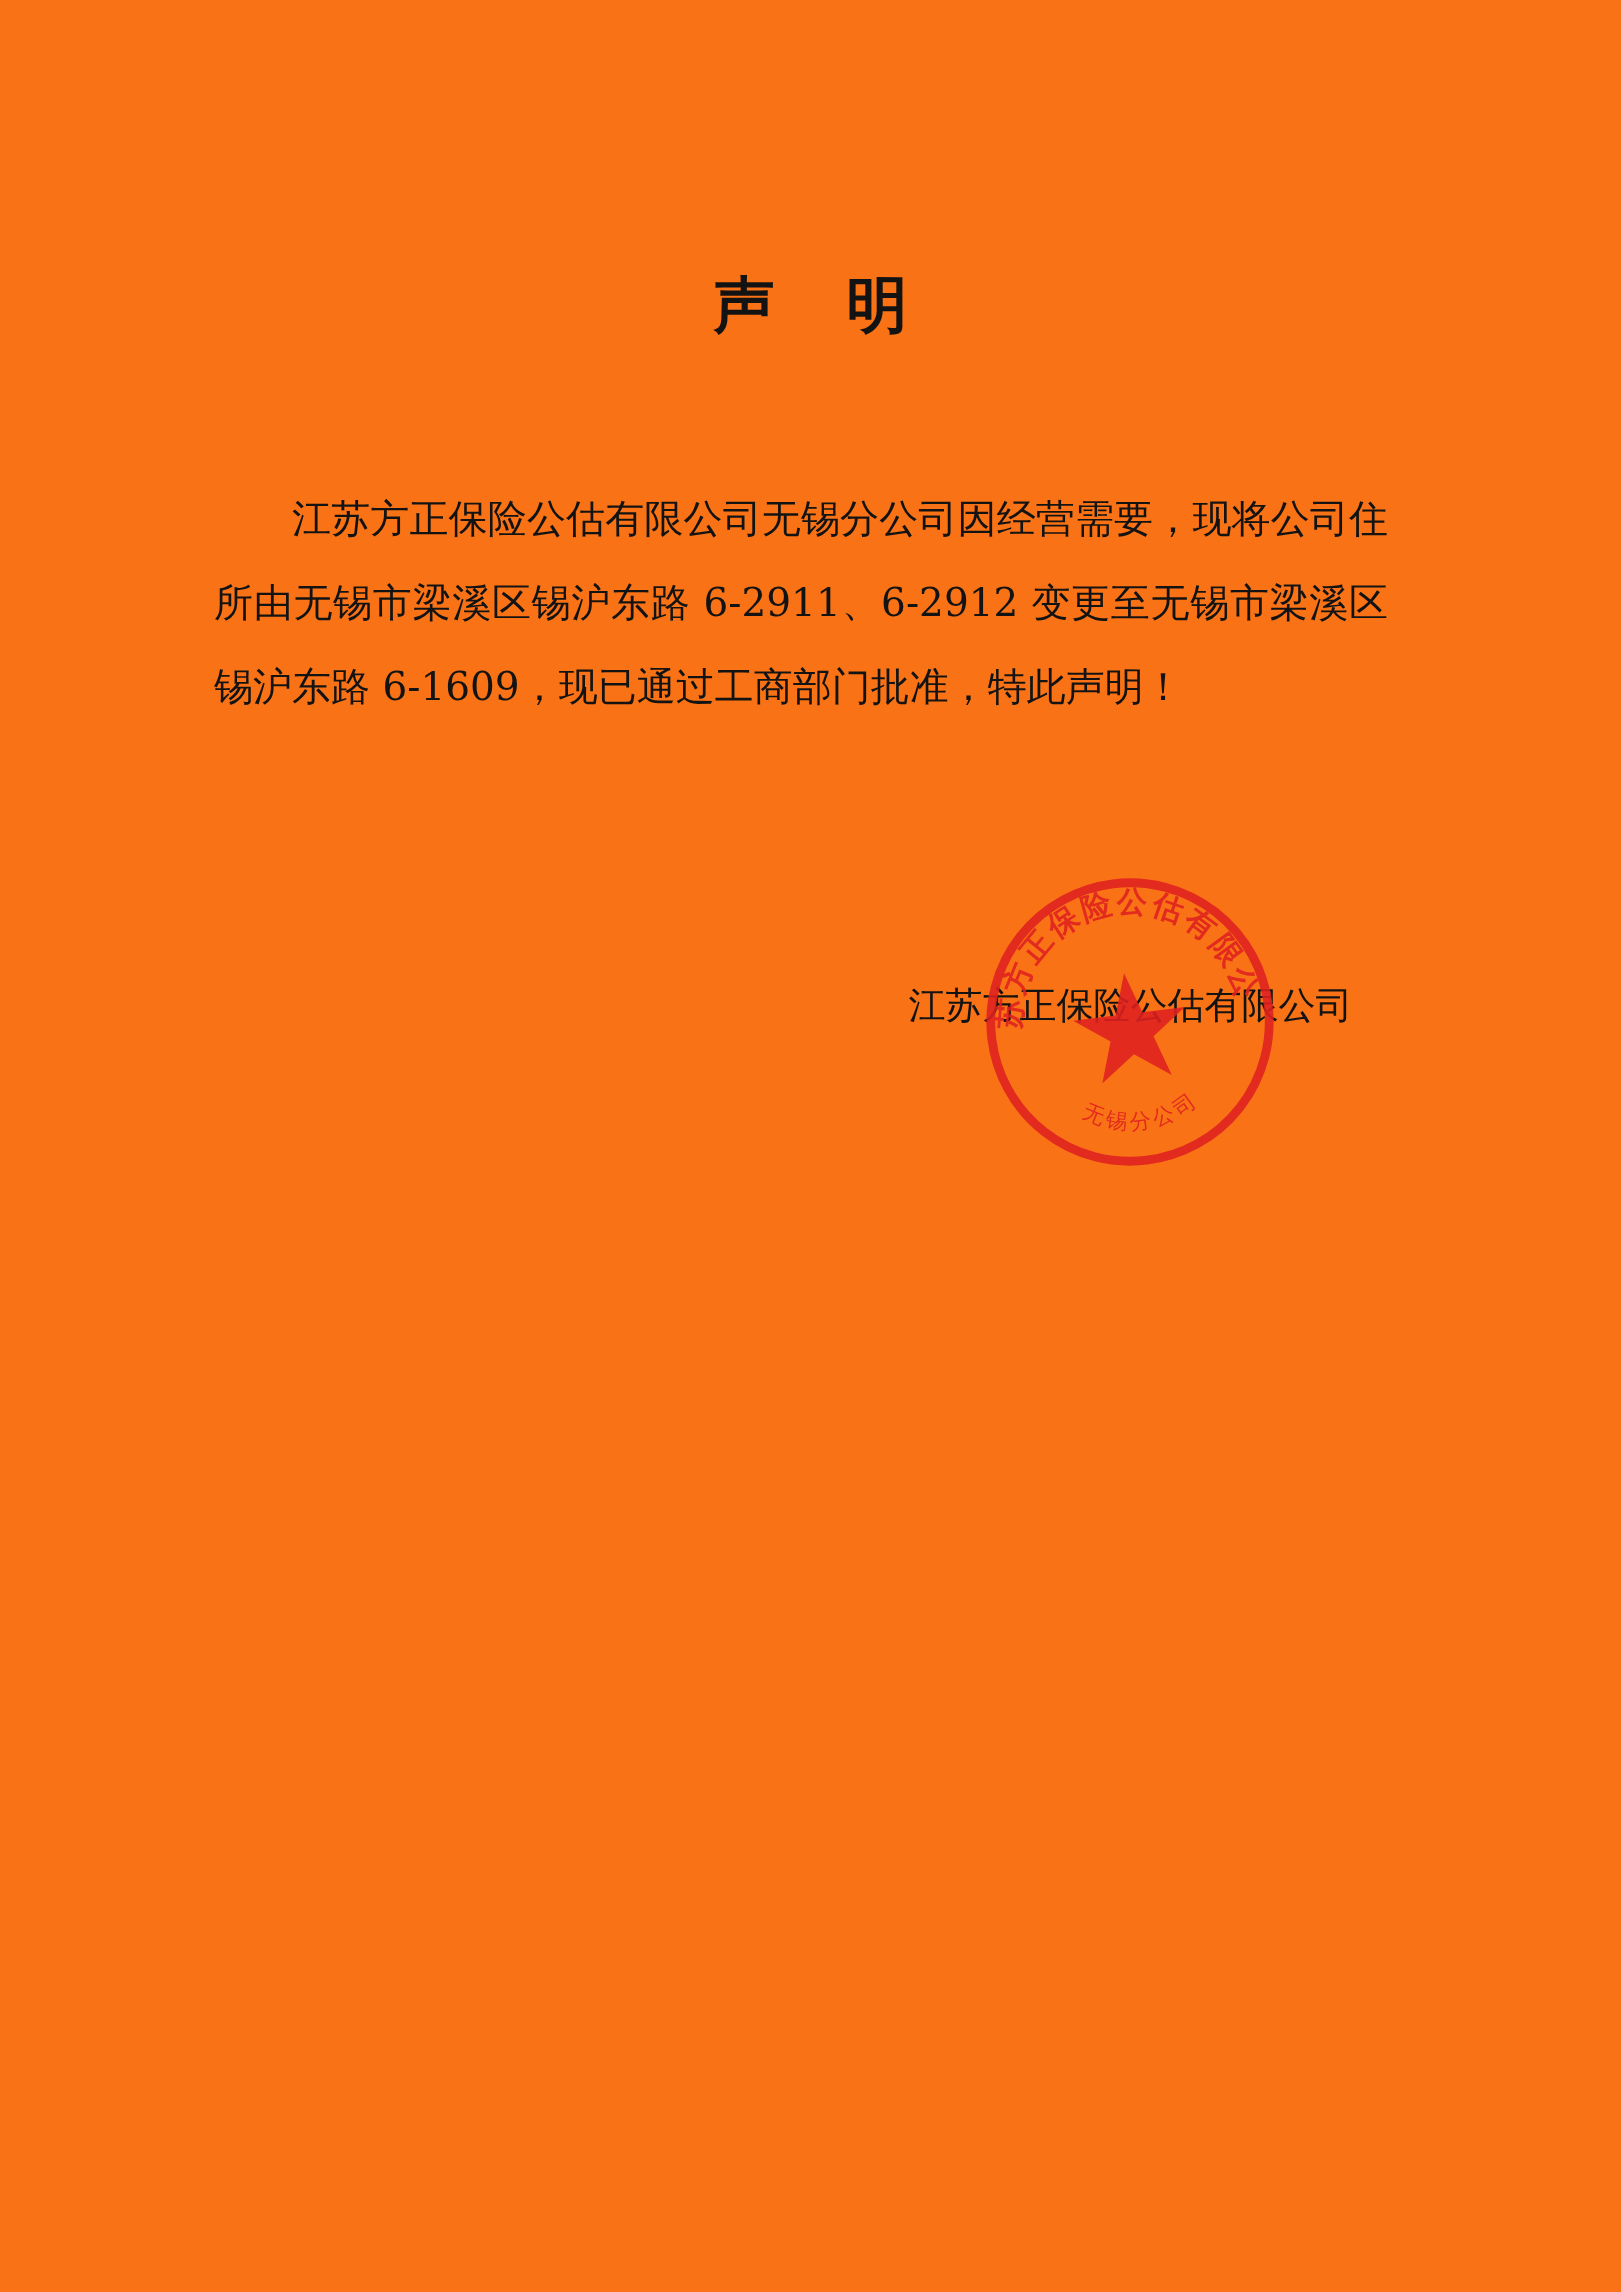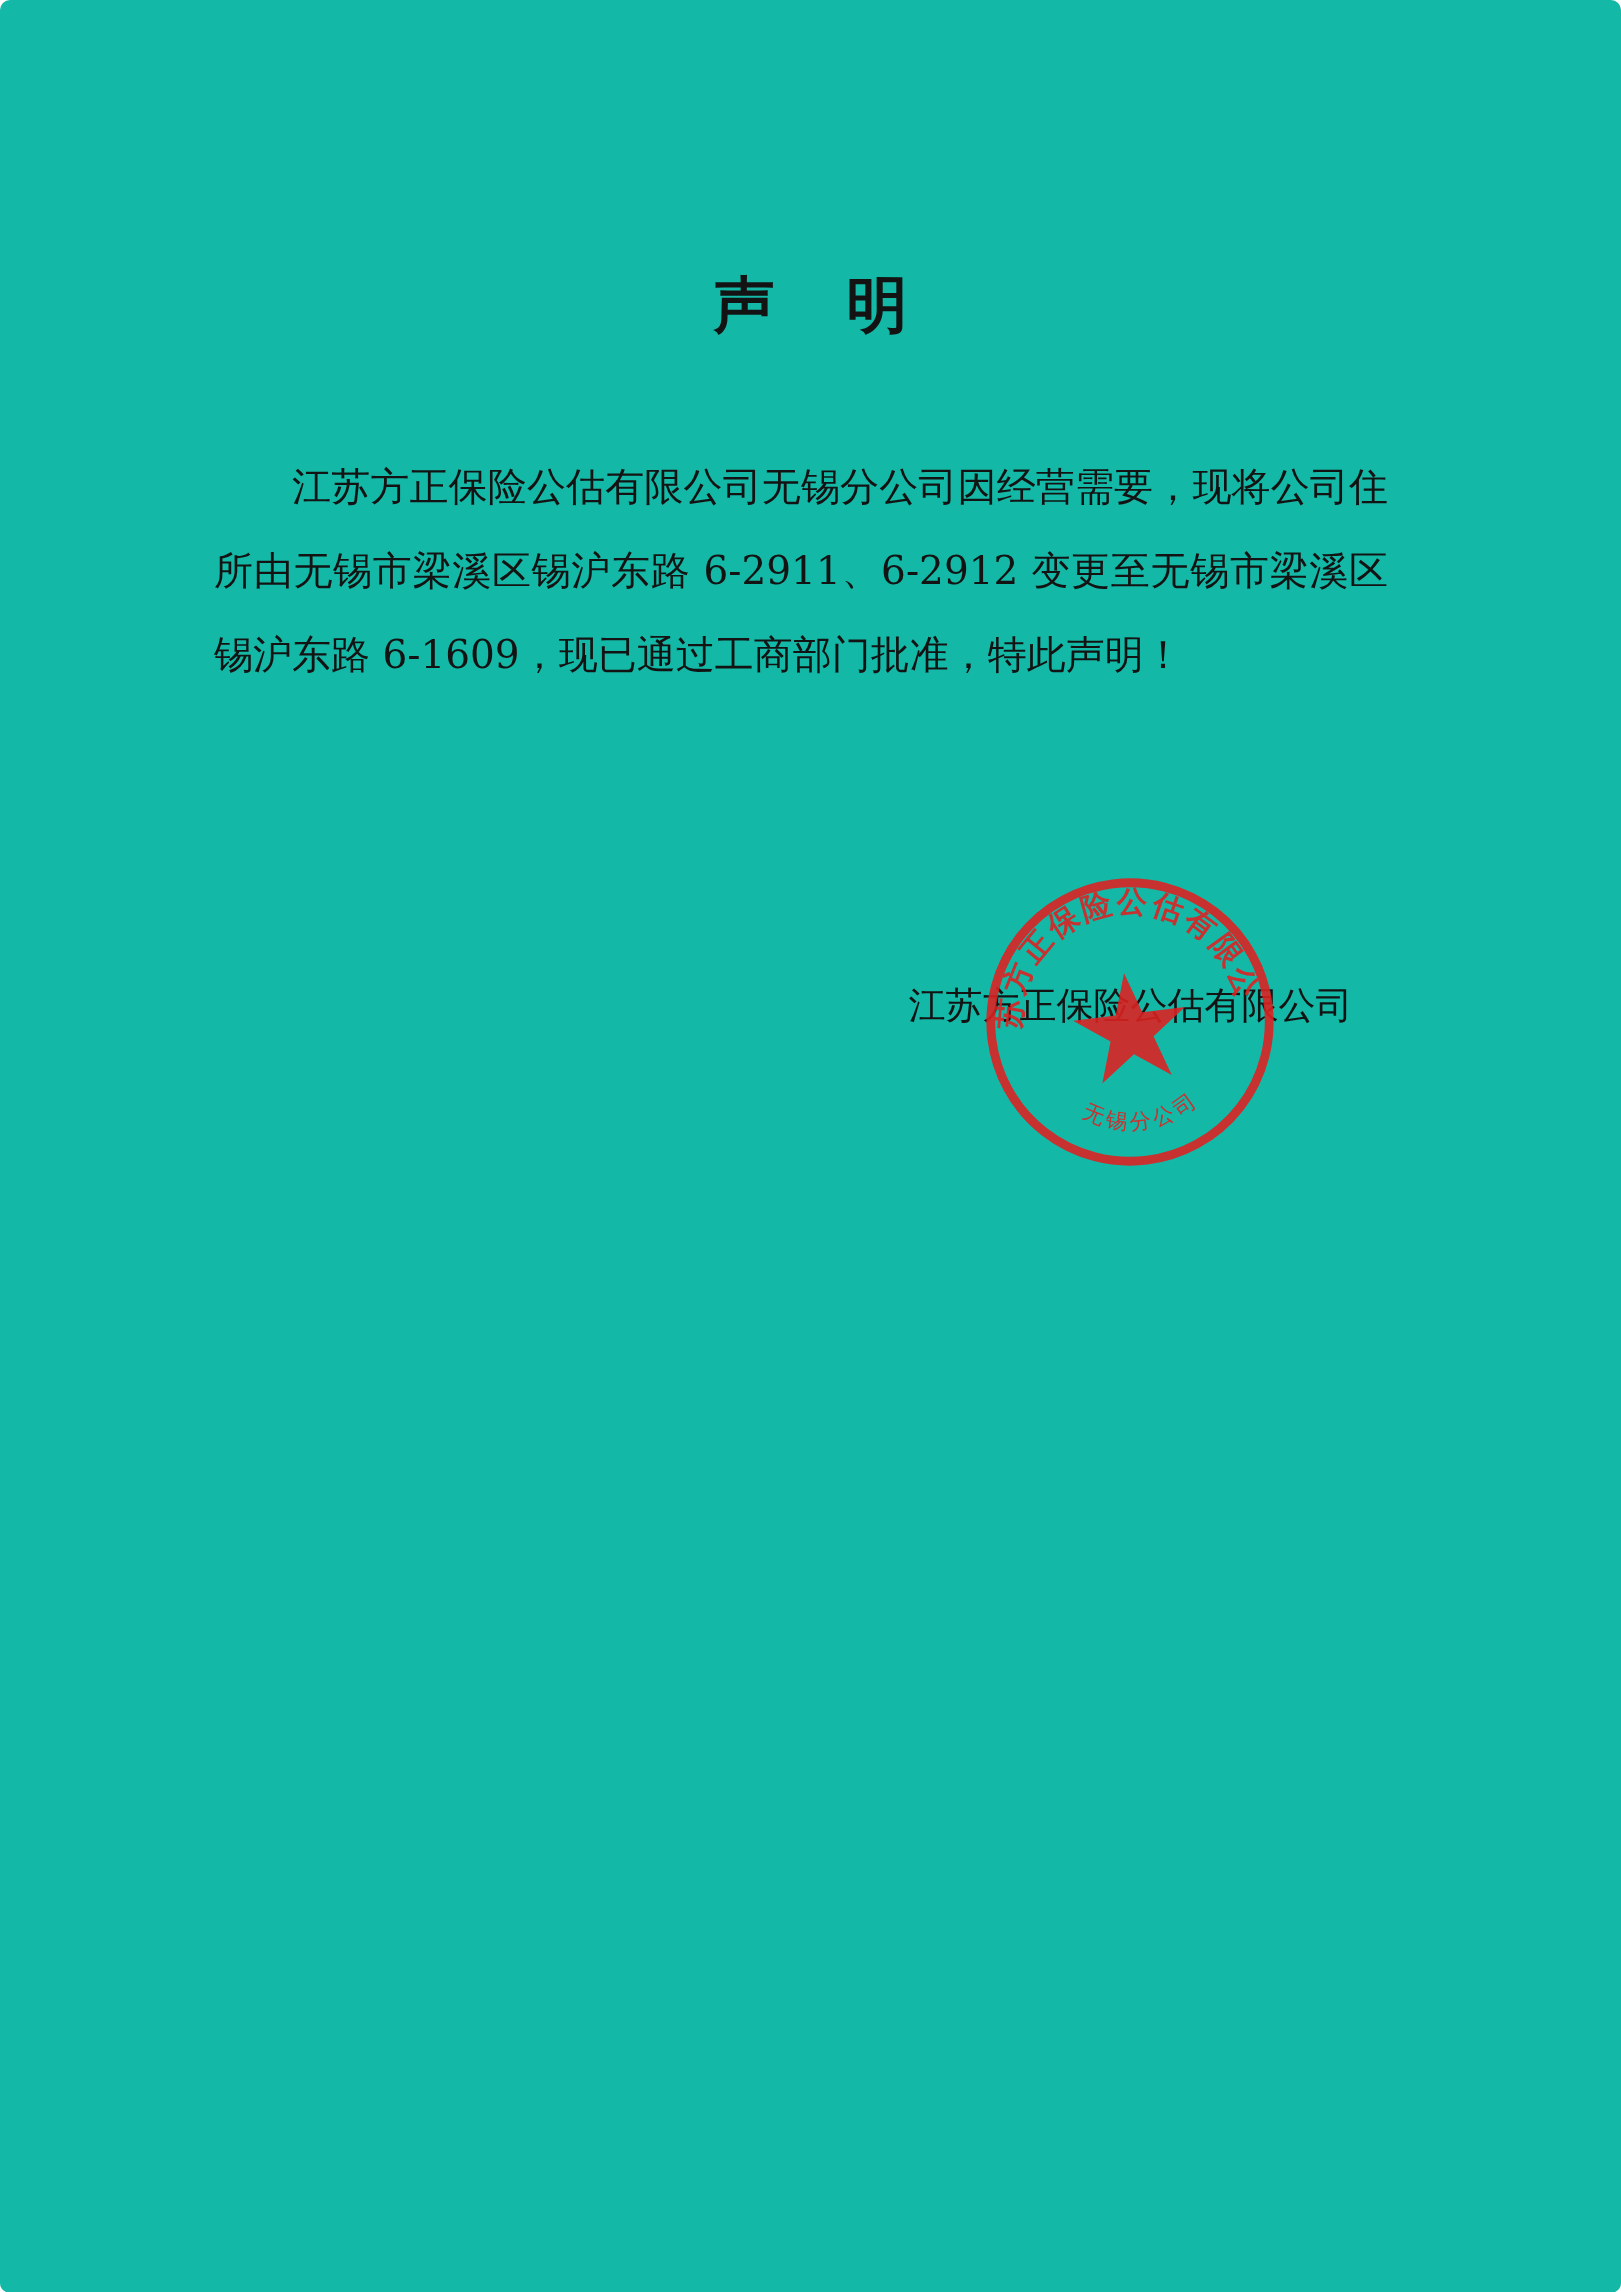--- a/index.html
+++ b/index.html
@@ -12,41 +12,40 @@
     height: 2293px;
     position: relative;
     font-family: "DejaVu Serif", "Liberation Serif", serif;
     color: #111111;
     overflow: hidden;
   }
 
   .page {
     position: absolute;
     inset: 0;
-    background: #14b8a6;
-    border-radius: 10px;
+    background: #f97316;
   }
 
   .doc-title {
     position: absolute;
     top: 265px;
     left: 0;
     width: 100%;
     text-align: center;
     font-family: "DejaVu Sans", "Liberation Sans", sans-serif;
     font-weight: bold;
     font-size: 61px;
     letter-spacing: 25.5px;
     text-indent: 25.5px;
     color: #131313;
   }
 
   .body-text {
     position: absolute;
-    top: 445px;
+    top: 477px;
     left: 214px;
     width: 1174px;
     font-size: 39px;
     line-height: 84px;
     text-align: justify;
     text-justify: inter-ideograph;
     text-indent: 78px;
     color: #131313;
   }
 

